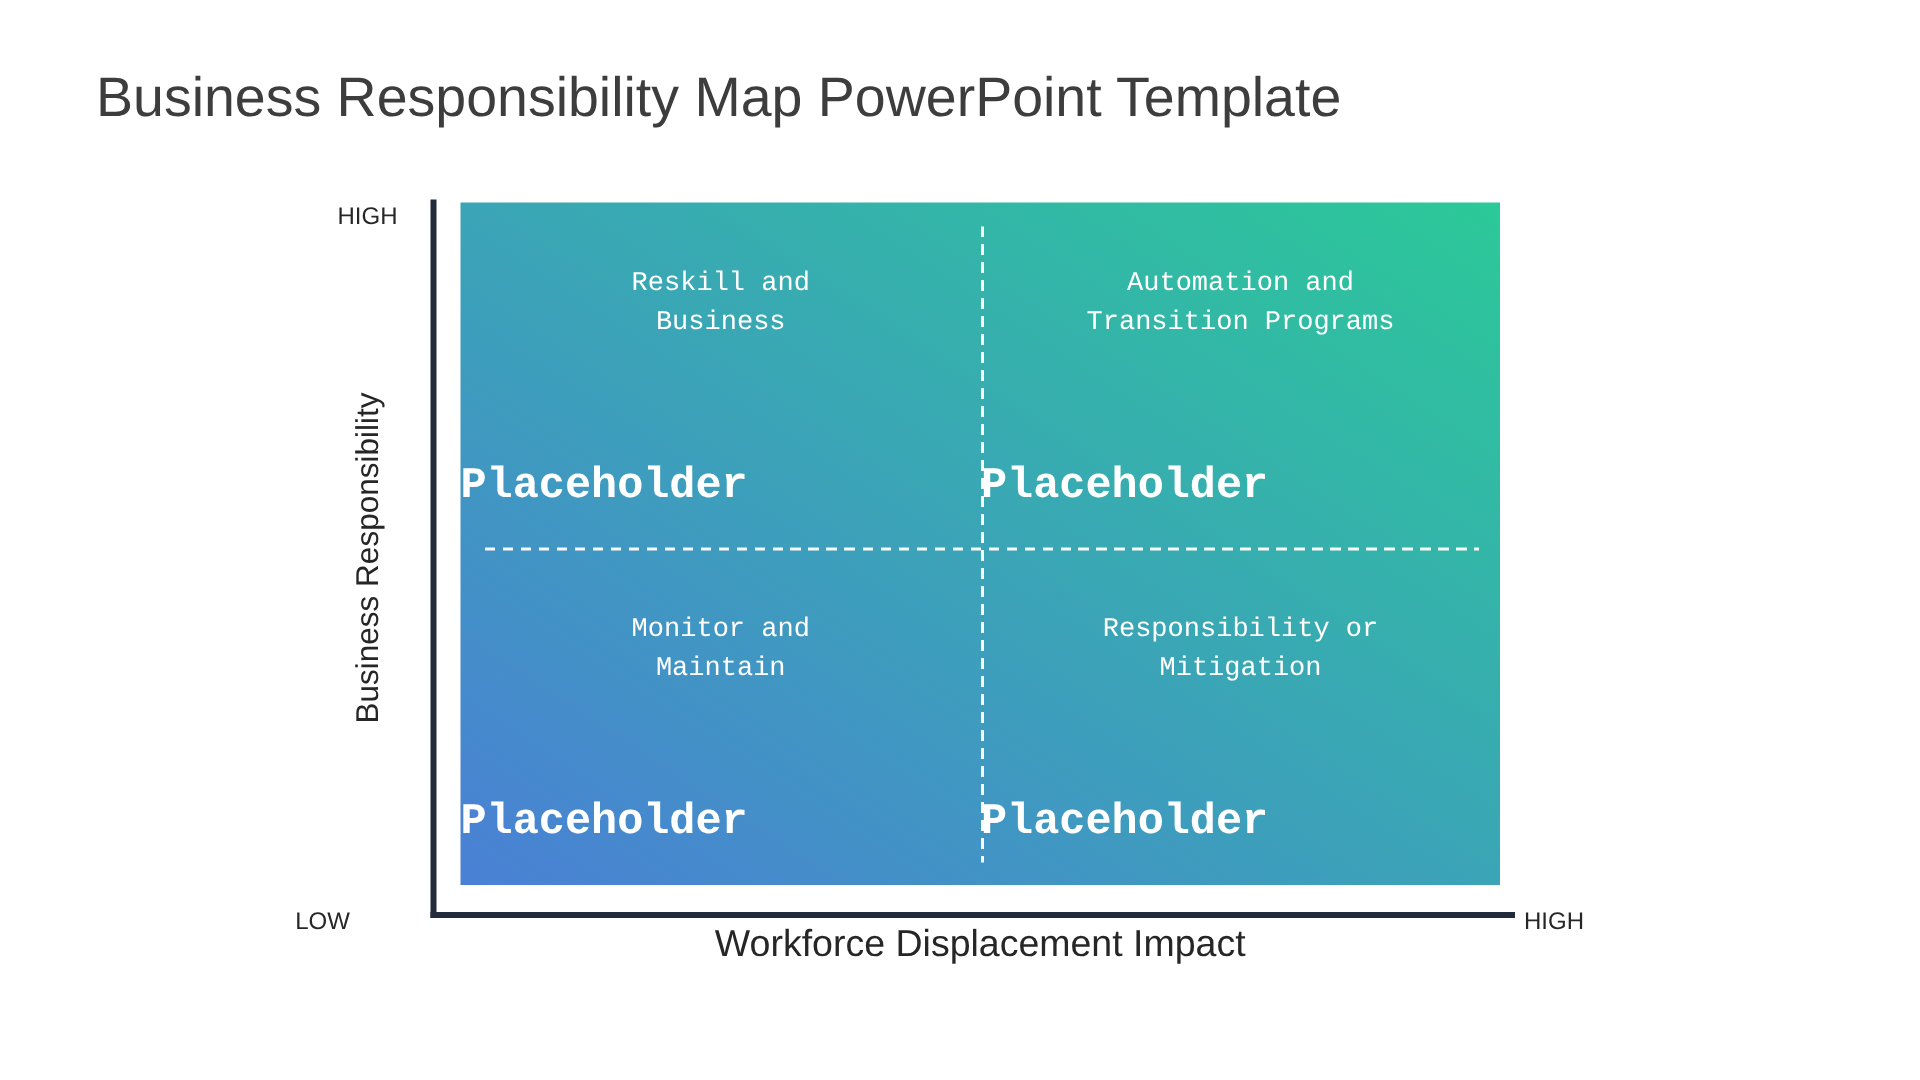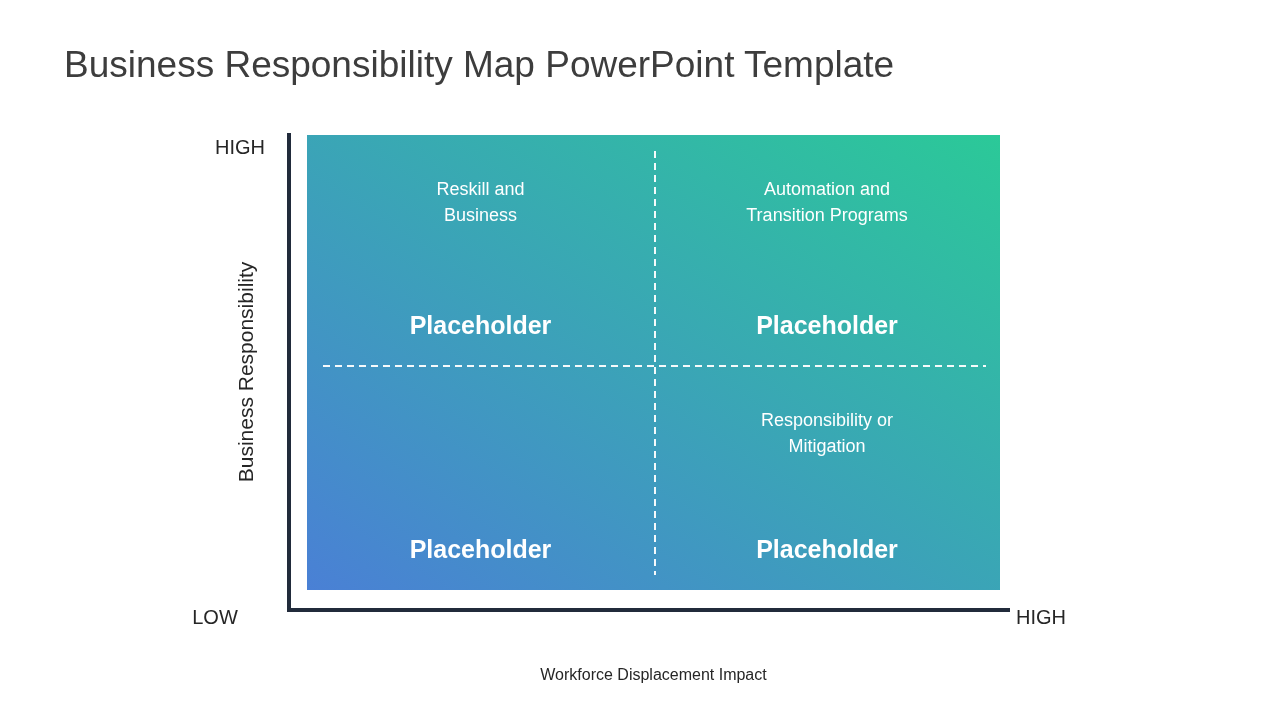--- a/index.html
+++ b/index.html
@@ -40,43 +40,43 @@
   .x-axis-line {
     position: absolute;
     left: 287px; top: 608px;
     width: 723px; height: 4px;
     background: var(--axis);
   }
 
   
   .axis-end-label {
     position: absolute;
-    font-size: 20px;
+    font-size: 16px;
     color: var(--axis-label);
     white-space: nowrap;
   }
   .label-high-top  { left: 165px; top: 136px; width: 100px; text-align: right; }
   .label-low       { left: 165px; top: 606px; width: 100px; text-align: center; }
   .label-high-right{ left: 1016px; top: 606px; width: 110px; text-align: left; }
 
   
   .y-axis-title {
     position: absolute;
     left: 246px; top: 372px;
     transform: translate(-50%, -50%) rotate(-90deg);
     font-size: 21px;
     color: var(--axis-label);
     white-space: nowrap;
   }
   .x-axis-title {
     position: absolute;
-    left: 307px; top: 666px;
+    left: 307px; top: 615px;
     width: 693px;
     text-align: center;
-    font-size: 16px;
+    font-size: 25px;
     color: var(--axis-label);
   }
 
   
   .quad-rect {
     position: absolute;
     left: 307px; top: 135px;
     width: 693px; height: 455px;
     background: linear-gradient(to top right, var(--grad-bl), var(--grad-tr));
   }
@@ -89,41 +89,40 @@
       to bottom, rgba(255,255,255,0.95) 0 7px, transparent 7px 12px);
   }
   .divider-h {
     position: absolute;
     left: 16px; top: 230px;
     width: 663px; height: 2px;
     background-image: repeating-linear-gradient(
       to right, rgba(255,255,255,0.95) 0 7px, transparent 7px 12px);
   }
 
-  .quadrant { position: absolute; }
+  .quadrant { position: absolute; font-family: Liberation Mono, monospace; }
   .q-tl { left: 0;     top: 0;     width: 347px; height: 231px; }
   .q-tr { left: 347px; top: 0;     width: 346px; height: 231px; }
   .q-bl { left: 0;     top: 231px; width: 347px; height: 224px; }
   .q-br { left: 347px; top: 231px; width: 346px; height: 224px; }
 
   .q-label {
     position: absolute;
     top: 41px; left: 0; right: 0;
     text-align: center;
     color: var(--quad-text);
     font-size: 18px;
     line-height: 26px;
     font-weight: 400;
   }
   .q-placeholder {
     position: absolute;
     bottom: 26px; left: 0; right: 0;
-    text-align: center;
     color: var(--quad-text);
-    font-size: 25px;
+    font-size: 29px;
     font-weight: 700;
   }
 </style>
 </head>
 <body>
 
 <div class="slide">
 
   <h1 class="slide-title">Business Responsibility Map PowerPoint Template</h1>
 
@@ -151,20 +150,24 @@
 
     <div class="quadrant q-tr">
       <div class="q-label">
         <span>Automation and</span><br>
         <span>Transition Programs</span>
       </div>
       <div class="q-placeholder">Placeholder</div>
     </div>
 
     <div class="quadrant q-bl">
+      <div class="q-label">
+        <span>Monitor and</span><br>
+        <span>Maintain</span>
+      </div>
       <div class="q-placeholder">Placeholder</div>
     </div>
 
     <div class="quadrant q-br">
       <div class="q-label">
         <span>Responsibility or</span><br>
         <span>Mitigation</span>
       </div>
       <div class="q-placeholder">Placeholder</div>
     </div>

